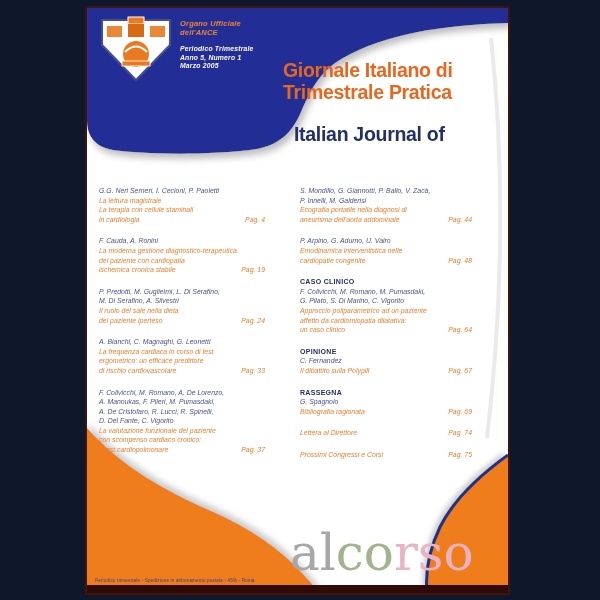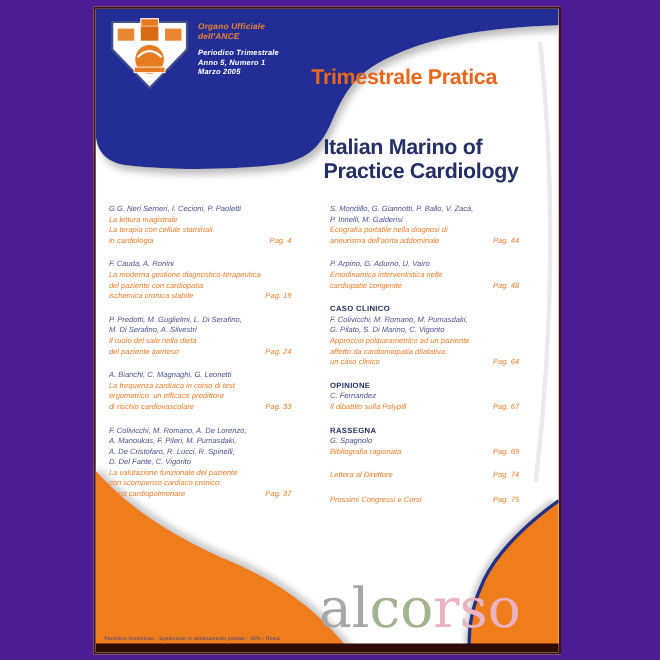--- a/index.html
+++ b/index.html
@@ -1,17 +1,17 @@
 <!DOCTYPE html>
 <html><head>
 <meta charset="utf-8">
 <style>
   html,body{margin:0;padding:0;background:#ffffff;}
   body{width:600px;height:600px;overflow:hidden;font-family:"Liberation Sans",sans-serif;}
-  .page{position:relative;width:600px;height:600px;background:#4c1d95;}
+  .page{position:relative;width:600px;height:600px;background:#0f172a;}
 
   .cover{position:absolute;left:85px;top:6px;width:421px;height:585px;
          background:#ffffff;border:2px solid #40140b;overflow:hidden;}
   .bgsvg{position:absolute;left:0;top:0;width:421px;height:585px;}
 
   .logo{position:absolute;left:12px;top:8px;width:74px;height:68px;}
 
   .organ{position:absolute;left:93px;top:11px;color:#ef8330;font-weight:bold;
          font-style:italic;font-size:7.5px;line-height:9px;letter-spacing:.2px;}
   .issue{position:absolute;left:93px;top:37px;color:#ffffff;font-weight:bold;
@@ -91,25 +91,25 @@
       <div>Organo Ufficiale</div>
       <div>dell'ANCE</div>
     </div>
     <div class="issue">
       <div>Periodico Trimestrale</div>
       <div>Anno 5, Numero 1</div>
       <div>Marzo 2005</div>
     </div>
 
     <div class="title-it">
+      <div>Giornale Italiano di</div>
       <div>Trimestrale Pratica</div>
     </div>
     <div class="title-en">
-      <div>Italian Marino of</div>
-      <div>Practice Cardiology</div>
+      <div>Italian Journal of</div>
     </div>
 
     <div class="toc-col toc-left">
       <div class="block">
         <div class="au">G.G. Neri Serneri, I. Cecioni, P. Paoletti</div>
         <div class="ti">La lettura magistrale</div>
         <div class="ti">La terapia con cellule staminali</div>
         <div class="row">
             <span class="ti">in cardiologia</span>
             <span class="pg">Pag. 4</span>

